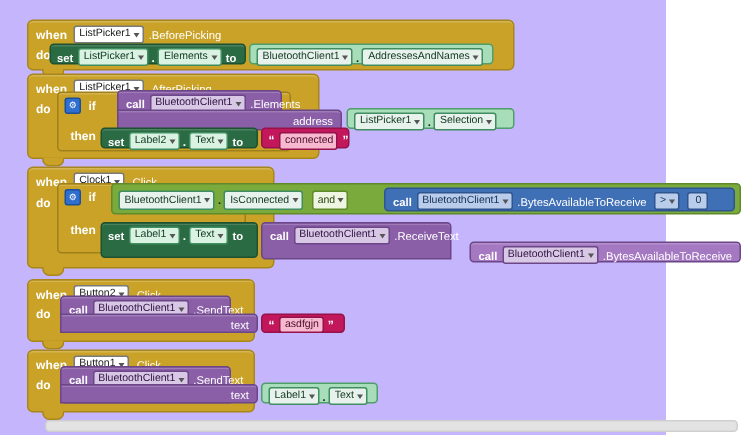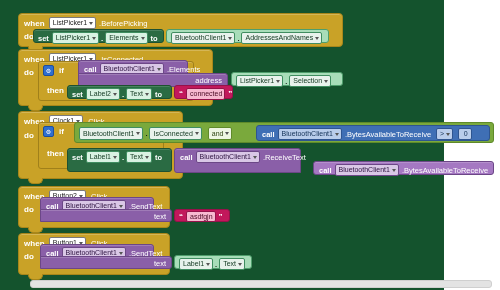--- a/index.html
+++ b/index.html
@@ -3,21 +3,21 @@
 <meta charset="utf-8">
 <style>
   html,body{margin:0;padding:0;}
   body{
     width:500px;height:290px;
     background:#ffffff;
     font-family:"Liberation Sans", sans-serif;
     overflow:hidden;
     position:relative;
   }
-  #canvas{position:absolute;left:0;top:0;width:444px;height:290px;background:#14532d;}
+  #canvas{position:absolute;left:0;top:0;width:444px;height:290px;background:#c4b5fd;}
 
   
   .blk{position:absolute;box-sizing:border-box;border-radius:3px;}
   .row{display:flex;align-items:center;}
 
   
   .event{
     background:#c9a227;
     border:1px solid #a8861a;
     border-radius:4px;
@@ -187,21 +187,21 @@
   </div>
   <div class="notch" style="left:28px;top:46px;"></div>
 
   <div class="blk event" style="left:18px;top:49px;width:195px;height:57px;">
     <div class="row" style="position:absolute;left:5px;top:3px;">
       <span class="kw">when</span>
       <span class="cap" style="margin-left:4px;">
         <span>ListPicker1</span>
           <i class="arw"></i>
       </span>
-      <span class="plain" style="margin-left:3px;">.IsConnected</span>
+      <span class="plain" style="margin-left:3px;">.AfterPicking</span>
     </div>
     <div class="row" style="position:absolute;left:5px;top:18px;">
       <span class="do">do</span>
     </div>
   </div>
 
   <div class="blk ctrl" style="left:38px;top:61px;width:156px;height:40px;">
     <div class="row" style="position:absolute;left:4px;top:3px;">
       <span class="gear"></span>
       <span class="kw" style="margin-left:5px;">if</span>

